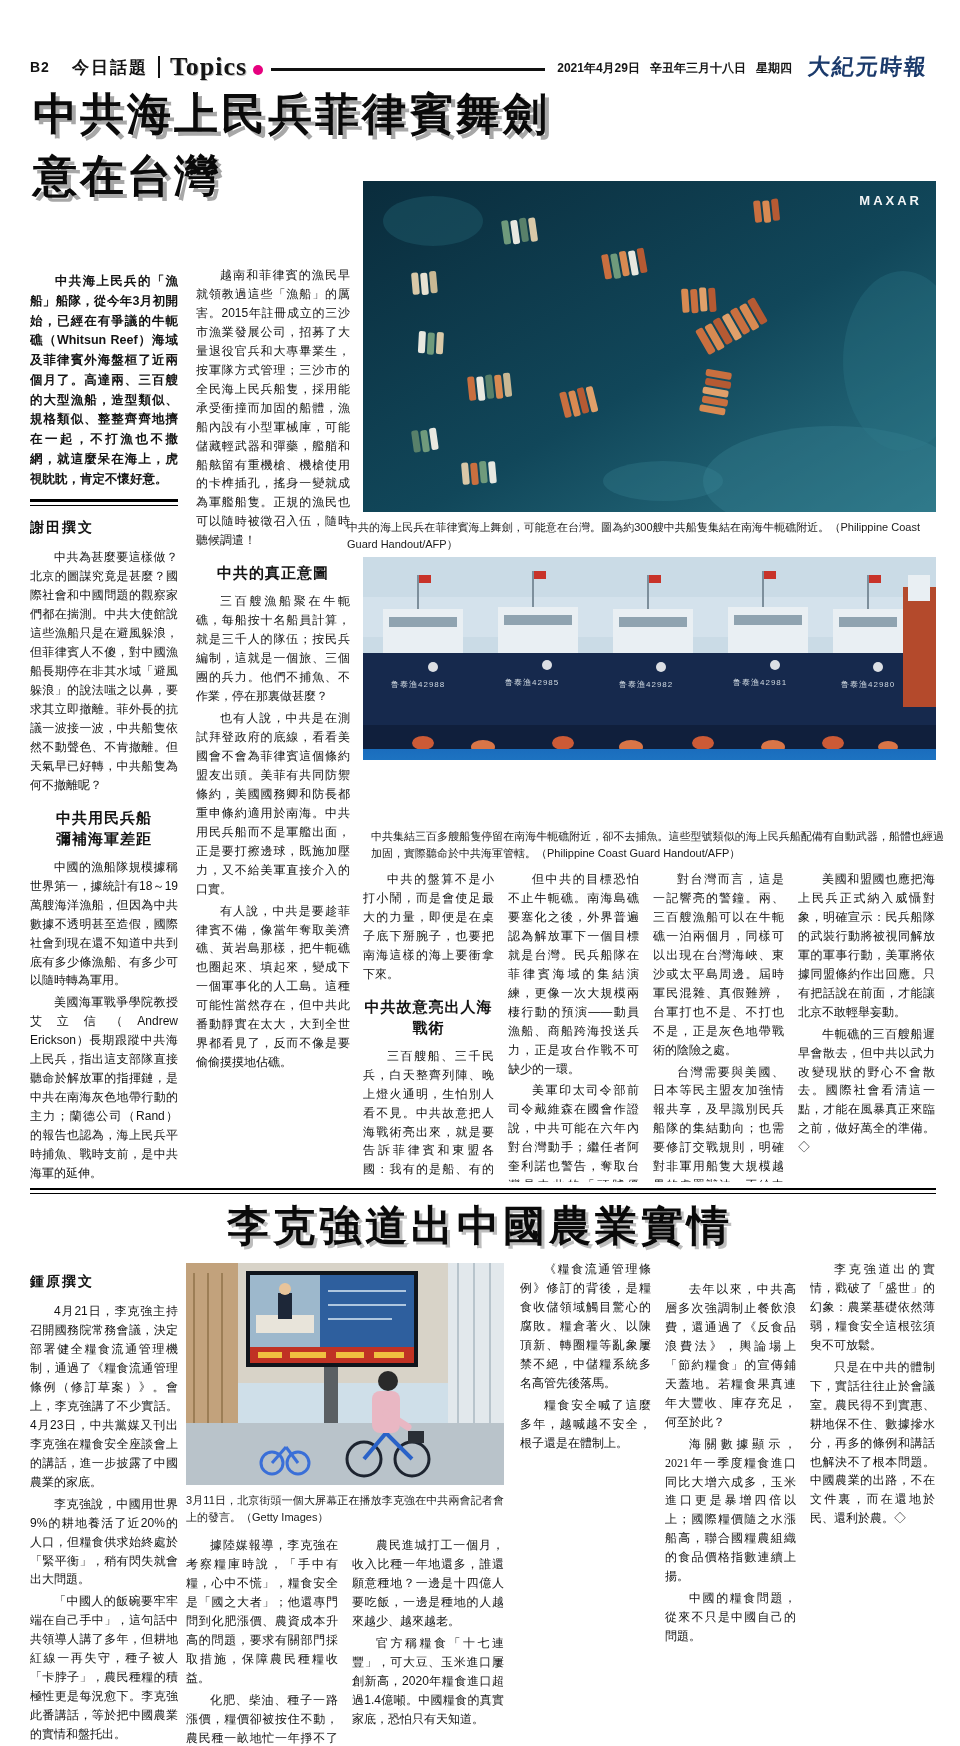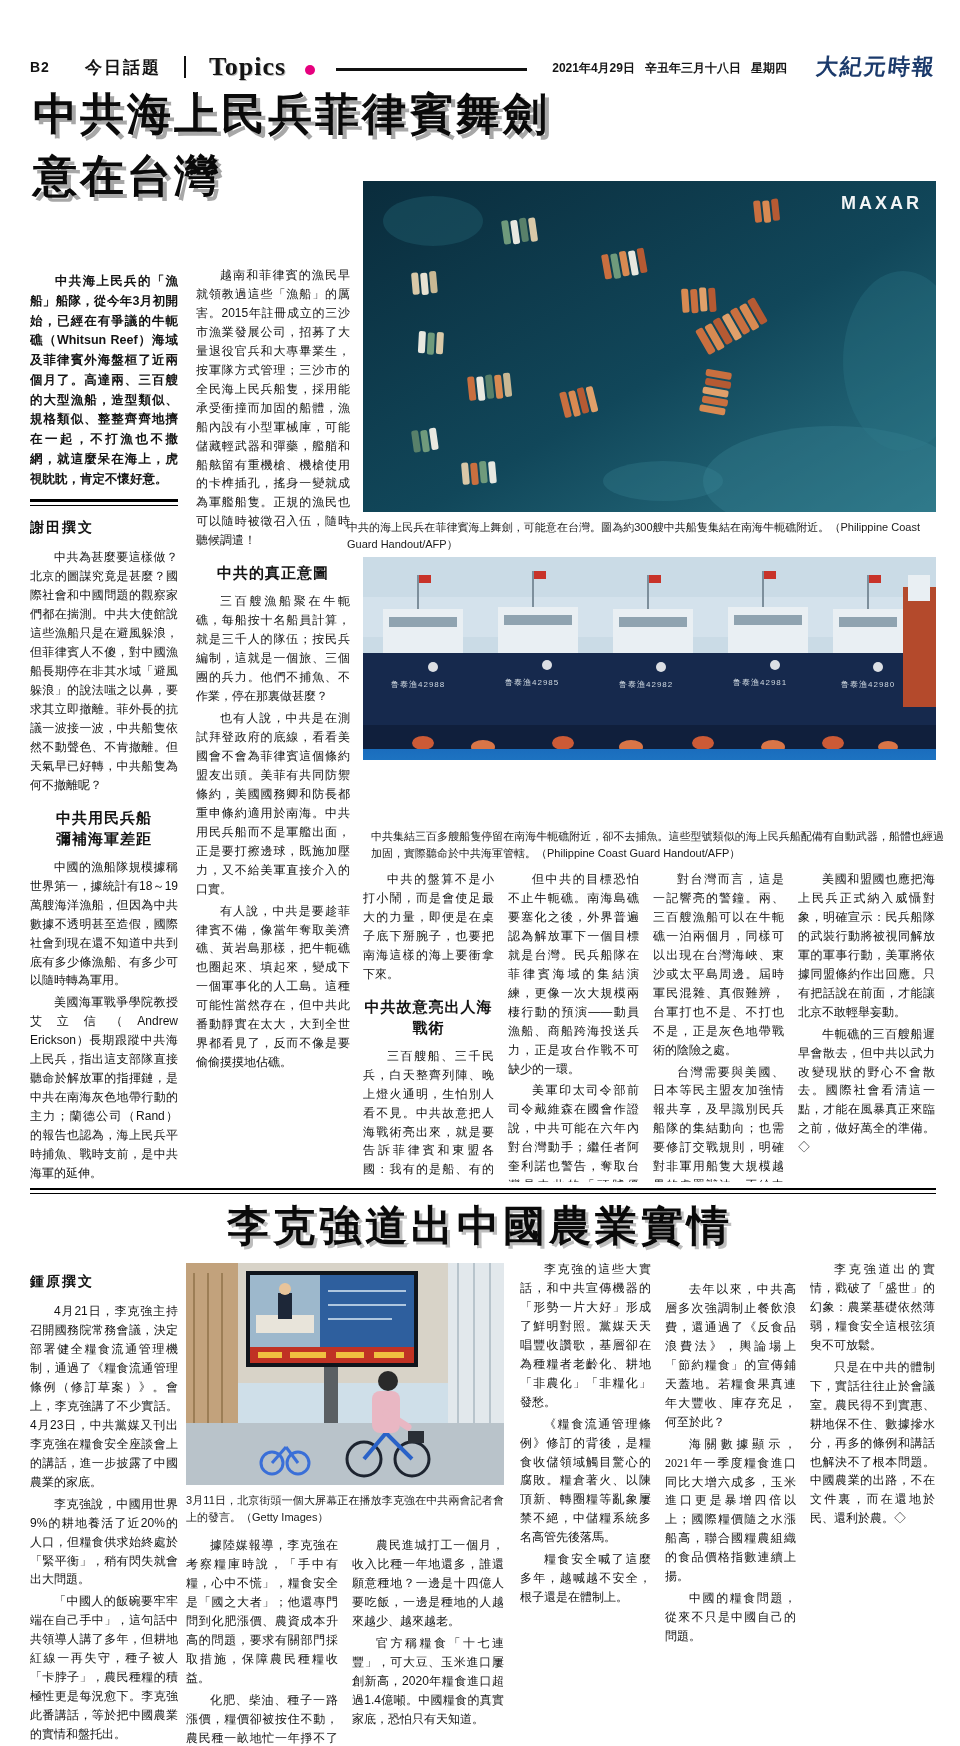--- a/index.html
+++ b/index.html
@@ -1,20 +1,20 @@
 <!DOCTYPE html>
 <html><head>
 <meta charset="utf-8">
 <style>
   html,body{margin:0;padding:0;background:#e8e8e8;}
   #page{position:relative;width:960px;height:1746px;background:#ffffff;margin:0 auto;
         font-family:"Liberation Sans",sans-serif;color:#141414;overflow:hidden;}
 
   
-  .header{position:absolute;top:52px;left:30px;right:24px;height:30px;display:flex;align-items:center;gap:13px;}
+  .header{position:absolute;top:52px;left:30px;right:32px;height:30px;display:flex;align-items:center;}
   .page-label{font-size:14px;font-weight:bold;letter-spacing:1px;}
   .section-cn{font-size:17px;font-weight:bold;margin-left:22px;letter-spacing:2px;}
   .header-sep{width:2px;height:22px;background:#111;margin:0 10px;}
   .section-en{font-family:"Liberation Serif",serif;font-size:26px;font-weight:bold;letter-spacing:1px;
               text-shadow:1px 1px 0 #bbb;}
   .header-dot{width:10px;height:10px;border-radius:50%;background:#e6007e;margin:6px 8px 0 6px;}
   .header-line{flex:1;height:3px;background:#111;margin:4px 12px 0 0;}
   .date-line{font-size:12px;font-weight:bold;white-space:nowrap;margin-top:3px;}
   .masthead{font-size:22px;font-weight:900;color:#1b3a6b;margin-left:16px;letter-spacing:2px;
             font-family:"Liberation Serif",serif;transform:skewX(-6deg);white-space:nowrap;}
@@ -34,21 +34,21 @@
   .para{margin:0 0 3px 0;text-indent:2em;}
   .para.lead{font-weight:bold;font-size:12.5px;}
   .subhead{font-weight:bold;font-size:15px;text-align:center;margin:12px 0 9px;line-height:1.4;
            white-space:pre-line;letter-spacing:1px;}
   .byline{font-weight:bold;font-size:14px;margin:10px 0 10px;letter-spacing:2px;}
   .rule-double{border-top:3px solid #000;border-bottom:1px solid #000;height:3px;margin:10px 0 2px;}
 
   
   .photo{position:absolute;overflow:hidden;background:#0b2e3e;}
   .photo svg{display:block;}
-  .photo-label{position:absolute;top:12px;right:14px;color:#fff;font-weight:bold;font-size:18px;
+  .photo-label{position:absolute;top:12px;right:14px;color:#fff;font-weight:bold;font-size:13px;
                letter-spacing:3px;opacity:.95;}
   .caption{position:absolute;font-size:11px;line-height:1.5;text-align:justify;color:#1a1a1a;}
 
   .hullnum{font-size:8px;fill:#cfd8e0;font-family:"Liberation Sans",sans-serif;letter-spacing:1px;}
 </style>
 </head>
 <body>
 
 <div id="page">
 
@@ -354,21 +354,20 @@
 
   <div class="col" style="left:186px;top:1536px;width:152px;height:210px;">
       <p class="para">據陸媒報導，李克強在考察糧庫時說，「手中有糧，心中不慌」，糧食安全是「國之大者」；他還專門問到化肥漲價、農資成本升高的問題，要求有關部門採取措施，保障農民種糧收益。</p>
       <p class="para">化肥、柴油、種子一路漲價，糧價卻被按住不動，農民種一畝地忙一年掙不了幾個錢，拋荒、改種的越來越多。</p>
     </div>
   <div class="col" style="left:352px;top:1536px;width:152px;height:210px;">
       <p class="para">農民進城打工一個月，收入比種一年地還多，誰還願意種地？一邊是十四億人要吃飯，一邊是種地的人越來越少、越來越老。</p>
       <p class="para">官方稱糧食「十七連豐」，可大豆、玉米進口屢創新高，2020年糧食進口超過1.4億噸。中國糧食的真實家底，恐怕只有天知道。</p>
     </div>
   <div class="col" style="left:520px;top:1260px;width:131px;height:486px;">
-      <p class="para">李克強的這些大實話，和中共宣傳機器的「形勢一片大好」形成了鮮明對照。黨媒天天唱豐收讚歌，基層卻在為種糧者老齡化、耕地「非農化」「非糧化」發愁。</p>
       <p class="para">《糧食流通管理條例》修訂的背後，是糧食收儲領域觸目驚心的腐敗。糧倉著火、以陳頂新、轉圈糧等亂象屢禁不絕，中儲糧系統多名高管先後落馬。</p>
       <p class="para">糧食安全喊了這麼多年，越喊越不安全，根子還是在體制上。</p>
     </div>
   <div class="col" style="left:665px;top:1280px;width:131px;height:486px;font-family:Liberation Serif, serif;">
       <p class="para">去年以來，中共高層多次強調制止餐飲浪費，還通過了《反食品浪費法》，輿論場上「節約糧食」的宣傳鋪天蓋地。若糧食果真連年大豐收、庫存充足，何至於此？</p>
       <p class="para">海關數據顯示，2021年一季度糧食進口同比大增六成多，玉米進口更是暴增四倍以上；國際糧價隨之水漲船高，聯合國糧農組織的食品價格指數連續上揚。</p>
       <p class="para">中國的糧食問題，從來不只是中國自己的問題。</p>
     </div>
   <div class="col" style="left:810px;top:1260px;width:125px;height:486px;">
       <p class="para">李克強道出的實情，戳破了「盛世」的幻象：農業基礎依然薄弱，糧食安全這根弦須臾不可放鬆。</p>

